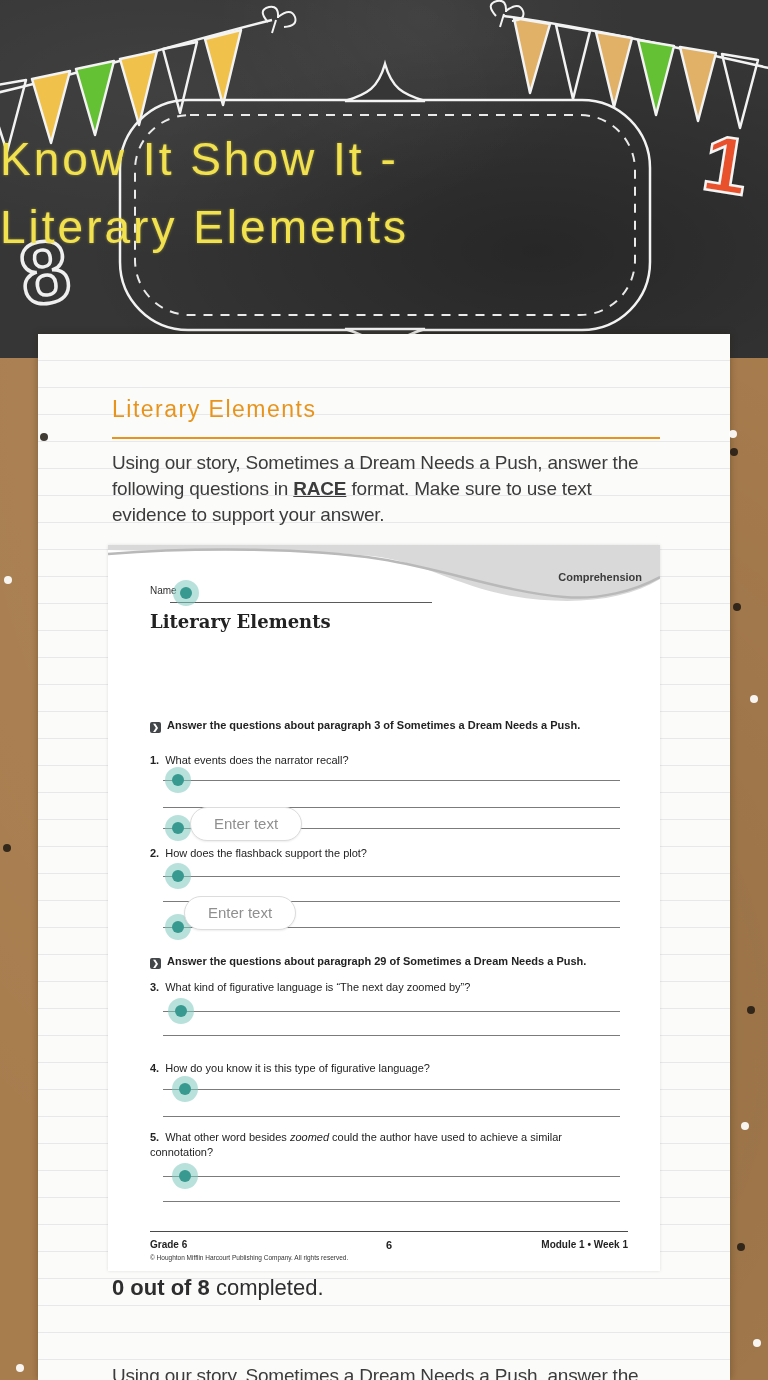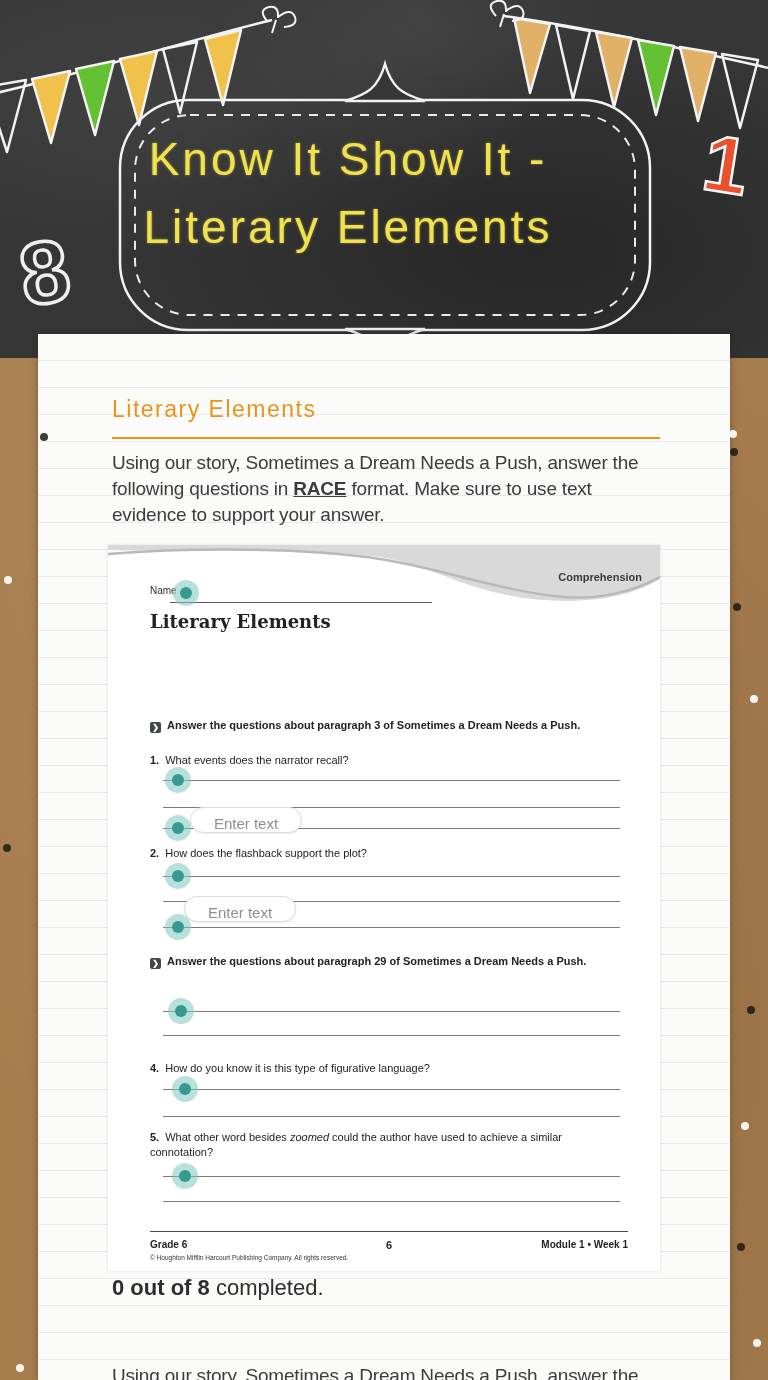--- a/index.html
+++ b/index.html
@@ -12,21 +12,21 @@
   .stage { position:absolute; inset:0; width:768px; height:1380px; overflow:hidden; }
 
   
   .chalkboard { position:absolute; left:0; top:0; width:768px; height:358px;
     background:
       radial-gradient(ellipse at 20% 25%, rgba(255,255,255,.05), transparent 45%),
       radial-gradient(ellipse at 70% 70%, rgba(0,0,0,.28), transparent 60%),
       radial-gradient(ellipse at 55% 5%, rgba(255,255,255,.05), transparent 35%),
       #363636; z-index:1; }
   .chalk-decor { position:absolute; left:0; top:0; }
-  .chalk-title { position:absolute; left:12px; width:672px; text-align:center;
+  .chalk-title { position:absolute; left:0; width:672px; 
     color:#f2e14e; font-size:46px; letter-spacing:3px; font-weight:400;
     text-shadow:0 0 3px rgba(242,225,78,.45); z-index:3; white-space:nowrap; }
   .chalk-title.line1 { top:132px; }
   .chalk-title.line2 { top:200px; }
 
   
   .speckle { position:absolute; left:0; top:0; width:4px; height:4px; border-radius:50%; z-index:5; }
   .speckle.white { box-shadow:
       731px 432px 0 2px rgba(255,255,255,.92), 6px 578px 0 2px rgba(255,255,255,.92),
       752px 697px 0 2px rgba(255,255,255,.92), 743px 1124px 0 2px rgba(255,255,255,.92),
@@ -66,21 +66,21 @@
   .sect-icon { display:inline-block; width:11px; height:11px; background:#44474a; border-radius:2px;
     color:#fff; font-size:8px; line-height:11px; text-align:center; vertical-align:-1px; margin-right:6px; }
   .q { position:absolute; left:42px; width:470px; font-size:11px; line-height:15px; }
   .q .qnum { font-weight:bold; margin-right:6px; }
   .q.q5 { width:448px; }
   .ans-line { position:absolute; left:55px; width:457px; height:1.4px; background:#7b7b7b; }
   .hotspot { position:absolute; width:26px; height:26px; border-radius:50%;
     background:rgba(125,200,191,.55); z-index:4; cursor:pointer; }
   .hotspot::after { content:""; position:absolute; left:7px; top:7px; width:12px; height:12px;
     border-radius:50%; background:#37998f; }
-  .enter-bubble { position:absolute; width:112px; height:26px; background:#fff;
+  .enter-bubble { position:absolute; width:112px; height:34px; background:#fff;
     border:1.5px solid #dcdcdc; border-radius:18px; z-index:5; box-shadow:0 1px 2px rgba(0,0,0,.07);
     font-size:15px; color:#8f8f8f; line-height:31px; text-align:center; cursor:text; }
   .foot-rule { position:absolute; left:42px; top:686px; width:478px; border-top:1.5px solid #4a4a4a; }
   .foot-left { position:absolute; left:42px; top:694px; font-size:10px; font-weight:bold; }
   .foot-center { position:absolute; left:42px; top:694px; width:478px; text-align:center; font-size:11px; font-weight:bold; }
   .foot-right { position:absolute; left:42px; top:694px; width:478px; text-align:right; font-size:10px; font-weight:bold; }
   .copyright { position:absolute; left:42px; top:709px; font-size:6.5px; color:#333; }
 
   
   .sect1 { top:174px; } .sect2 { top:410px; }
@@ -178,20 +178,21 @@
       <div class="q q2"><span class="qnum">2.</span><span>How does the flashback support the plot?</span></div>
       <div class="ans-line l-q2a"></div>
       <div class="ans-line l-q2b"></div>
       <div class="ans-line l-q2c"></div>
       <div class="hotspot h-q2a"></div>
       <div class="hotspot h-q2c"></div>
       <div class="enter-bubble b-q2">Enter text</div>
 
       <div class="sect sect2"><span class="sect-icon">❯</span><span>Answer the questions about paragraph 29 of </span><span class="story">Sometimes a Dream Needs a Push.</span></div>
 
+      <div class="q q3"><span class="qnum">3.</span><span>What kind of figurative language is “The next day zoomed by”?</span></div>
       <div class="ans-line l-q3a"></div>
       <div class="ans-line l-q3b"></div>
       <div class="hotspot h-q3a"></div>
 
       <div class="q q4"><span class="qnum">4.</span><span>How do you know it is this type of figurative language?</span></div>
       <div class="ans-line l-q4a"></div>
       <div class="ans-line l-q4b"></div>
       <div class="hotspot h-q4a"></div>
 
       <div class="q q5"><span class="qnum">5.</span><span>What other word besides </span><i>zoomed</i><span> could the author have used to achieve a similar connotation?</span></div>

